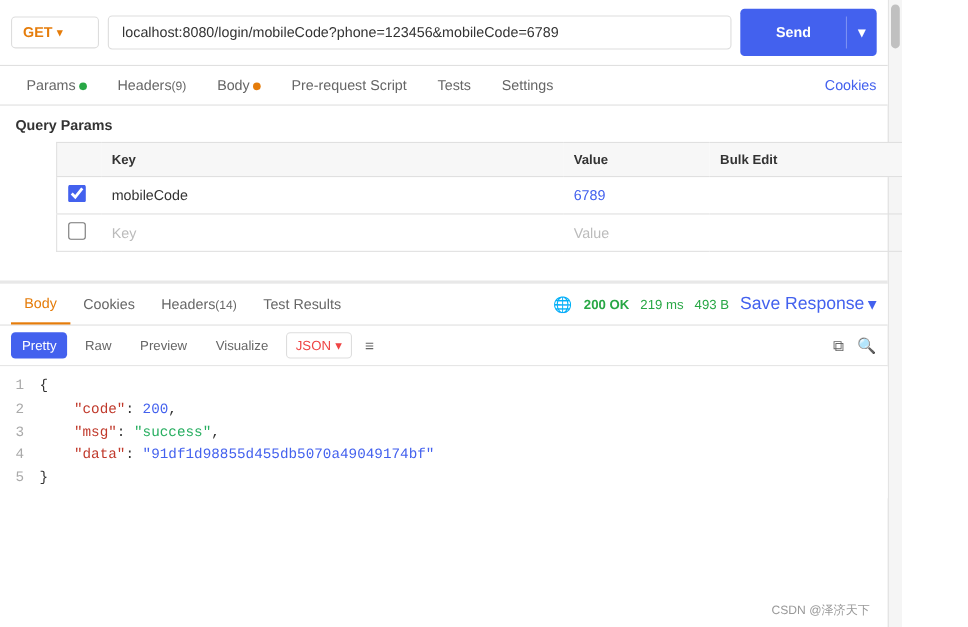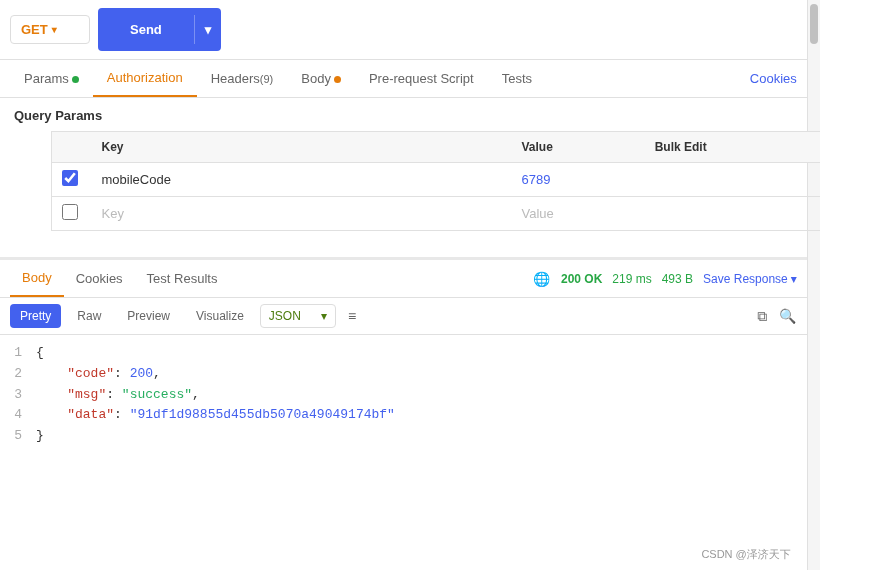--- a/index.html
+++ b/index.html
@@ -58,28 +58,28 @@
     
     .response-section { border-top: 3px solid #e8e8e8; margin-top: 10px; }
     .response-tabs-bar {
       display: flex; align-items: center; padding: 0 10px; border-bottom: 1px solid #e0e0e0; background: #fff;
     }
     .response-tab { padding: 10px 12px; cursor: pointer; color: #666; font-size: 13px; }
     .response-tab.active { color: #e57c0a; border-bottom: 2px solid #e57c0a; }
     .response-meta { margin-left: auto; display: flex; align-items: center; gap: 10px; color: #666; font-size: 12px; }
     .status-ok { color: #28a745; font-weight: 600; }
     .meta-num { color: #28a745; font-weight: 500; }
-    .save-response { color: #4361ee; font-size: 12px; cursor: pointer; display: flex; align-items: center; gap: 3px; }
+    .save-response { color: #4361ee; font-size: 16px; cursor: pointer; display: flex; align-items: center; gap: 3px; }
     .globe-icon { font-size: 14px; }
 
     
     .format-bar { display: flex; align-items: center; padding: 6px 10px; border-bottom: 1px solid #e0e0e0; gap: 6px; }
     .fmt-btn { padding: 5px 10px; border-radius: 4px; cursor: pointer; font-size: 12px; font-weight: 500; border: none; background: transparent; color: #666; }
     .fmt-btn.active { background: #4361ee; color: #fff; }
-    .json-select { display: flex; align-items: center; gap: 20px; border: 1px solid #ddd; border-radius: 4px; padding: 4px 8px; cursor: pointer; font-size: 12px; color: #4d7c0f; background: #fff; }
+    .json-select { display: flex; align-items: center; gap: 4px; border: 1px solid #ddd; border-radius: 4px; padding: 4px 8px; cursor: pointer; font-size: 12px; color: #ef4444; background: #fff; }
     .format-icon { margin-left: 6px; cursor: pointer; font-size: 14px; color: #666; }
     .copy-icon { margin-left: auto; cursor: pointer; font-size: 14px; color: #666; }
     .search-icon-btn { cursor: pointer; font-size: 14px; color: #666; }
 
     
     .code-area { padding: 8px 0; background: #fff; font-family: 'Courier New', Courier, monospace; font-size: 13px; line-height: 1.6; overflow-y: auto; max-height: 140px; }
     .code-line { display: flex; }
     .line-num { width: 36px; text-align: right; padding-right: 14px; color: #aaa; user-select: none; flex-shrink: 0; }
     .line-content { flex: 1; }
     .json-brace { color: #333; }
@@ -105,44 +105,45 @@
 <body>
 
 <div class="outer">
   <div class="main-content">
 
     <div class="url-bar">
       <div class="method-select">
         <span>GET</span>
         <span class="chevron-icon">▾</span>
       </div>
+      <input class="url-input" type="text" value="localhost:8080/login/mobileCode?phone=123456&amp;mobileCode=6789" style="">
       <div class="send-btn">
         <span class="send-btn-main">Send</span>
         <span class="send-btn-arrow">▾</span>
       </div>
     </div>
 
     <div class="tabs-bar">
       <div class="tab">
         <span>Params</span><span class="dot green"></span>
       </div>
-      <div class="tab active">
-        <span>Authorization</span>
-      </div>
       <div class="tab">
         <span>Headers</span><span class="tab-badge">(9)</span>
       </div>
       <div class="tab">
         <span>Body</span><span class="dot orange"></span>
       </div>
       <div class="tab">
         <span>Pre-request Script</span>
       </div>
       <div class="tab">
         <span>Tests</span>
+      </div>
+      <div class="tab">
+        <span>Settings</span>
       </div>
       <span class="cookies-link">Cookies</span>
     </div>
 
     <div class="section">
       <div class="section-title">Query Params</div>
       <table class="params-table">
         <thead>
           <tr>
             <th class="col-check"></th>
@@ -170,20 +171,23 @@
 
     <div class="response-section">
       <div class="response-tabs-bar">
         <div class="response-tab active">
           <span>Body</span>
         </div>
         <div class="response-tab">
           <span>Cookies</span>
         </div>
         <div class="response-tab">
+          <span>Headers</span><span style="font-size:11px">(14)</span>
+        </div>
+        <div class="response-tab">
           <span>Test Results</span>
         </div>
         <div class="response-meta">
           <span class="globe-icon">🌐</span>
           <span class="status-ok">200 OK</span>
           <span class="meta-num">219 ms</span>
           <span class="meta-num">493 B</span>
           <span class="save-response">
             <span>Save Response</span>
             <span>▾</span>

